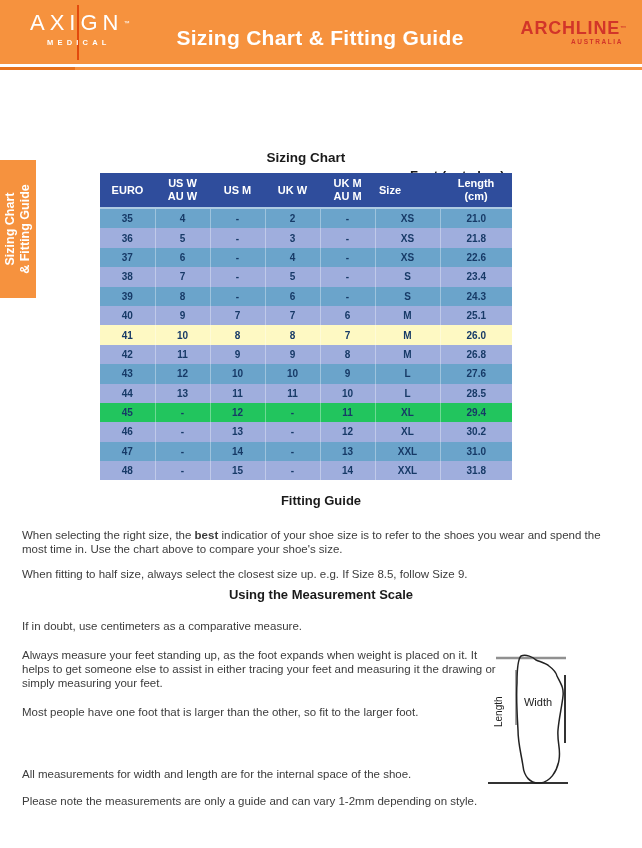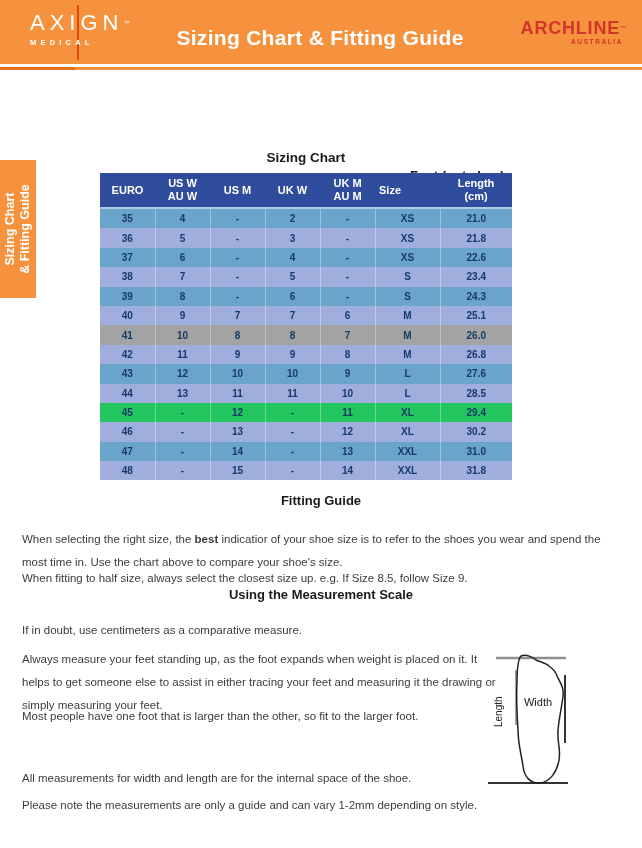--- a/index.html
+++ b/index.html
@@ -8,21 +8,21 @@
     background:#ffffff;font-family:"Liberation Sans",sans-serif;
     -webkit-font-smoothing:antialiased;
   }
   
   .band{position:absolute;left:0;top:0;width:642px;height:64px;background:#F6923E;}
   .accent-line{position:absolute;left:0;top:67px;width:642px;height:3px;
     background:linear-gradient(to right,#E8721C 0,#E8721C 75px,#F6923E 75px,#F6923E 100%);}
   .axign{position:absolute;left:30px;top:11px;color:#fff;z-index:2;}
   .axign .name{font-size:22px;font-weight:400;letter-spacing:5px;line-height:24px;}
   .axign .tm{font-size:6px;vertical-align:top;letter-spacing:0;}
-  .axign .sub{font-size:7.5px;font-weight:700;letter-spacing:4.2px;margin-top:3px;}
+  .axign .sub{font-size:7.5px;font-weight:700;letter-spacing:4.2px;margin-top:3px;margin-left:17px;}
   .axign-line{position:absolute;left:77px;top:5px;width:2px;height:55px;background:#E24A0D;z-index:1;}
   .header-title{position:absolute;left:150px;top:26px;width:340px;text-align:center;
     color:#fff;font-weight:700;font-size:21px;letter-spacing:0.3px;}
   .archline{position:absolute;right:16px;top:19px;text-align:right;color:#D23529;}
   .archline .name{font-size:18px;font-weight:700;letter-spacing:0.8px;line-height:19px;}
   .archline .tm{font-size:6px;vertical-align:top;letter-spacing:0;}
   .archline .sub{font-size:6.5px;font-weight:700;letter-spacing:1.6px;margin-top:0;padding-right:3px;}
   
   .side-tab{position:absolute;left:0;top:160px;width:36px;height:138px;background:#F6923E;}
   .side-tab .rot{position:absolute;left:50%;top:50%;
@@ -41,21 +41,21 @@
     white-space:pre-line;line-height:13px;height:30px;padding:2px 0;
     vertical-align:middle;text-align:center;border-bottom:2px solid #AECBE3;}
   table.sizing thead th.col-size{text-align:left;padding-left:4px;}
   table.sizing tbody td{
     font-size:10px;font-weight:700;color:var(--txt,#173A67);text-align:center;
     height:19.4px;padding:0;border-right:1px solid rgba(255,255,255,0.35);}
   table.sizing tbody td:last-child{border-right:none;}
   
   .h-center{position:absolute;left:0;width:642px;text-align:center;
     font-weight:700;font-size:13px;color:#1a1a1a;}
-  .para{position:absolute;left:22px;width:600px;font-size:11.5px;color:#3c3c3c;line-height:23px;}
+  .para{position:absolute;left:22px;width:600px;font-size:11.5px;color:#3c3c3c;line-height:14px;}
   .bold{font-weight:700;}
   
   .foot-diagram{position:absolute;left:486px;top:648px;width:92px;height:145px;}
 </style>
 </head>
 <body>
 
 <div class="band" id="header-band" style="background: rgb(246, 146, 62);"></div>
 <div class="accent-line"></div>
 
@@ -154,21 +154,21 @@
       </tr>
       <tr style="background: rgb(159, 174, 221);">
         <td>40</td>
         <td>9</td>
         <td>7</td>
         <td>7</td>
         <td>6</td>
         <td>M</td>
         <td>25.1</td>
       </tr>
-      <tr style="background: #a3a3a3;">
+      <tr style="background: #fef9c3;">
         <td>41</td>
         <td>10</td>
         <td>8</td>
         <td>8</td>
         <td>7</td>
         <td>M</td>
         <td>26.0</td>
       </tr>
       <tr style="background: rgb(159, 174, 221);">
         <td>42</td>

